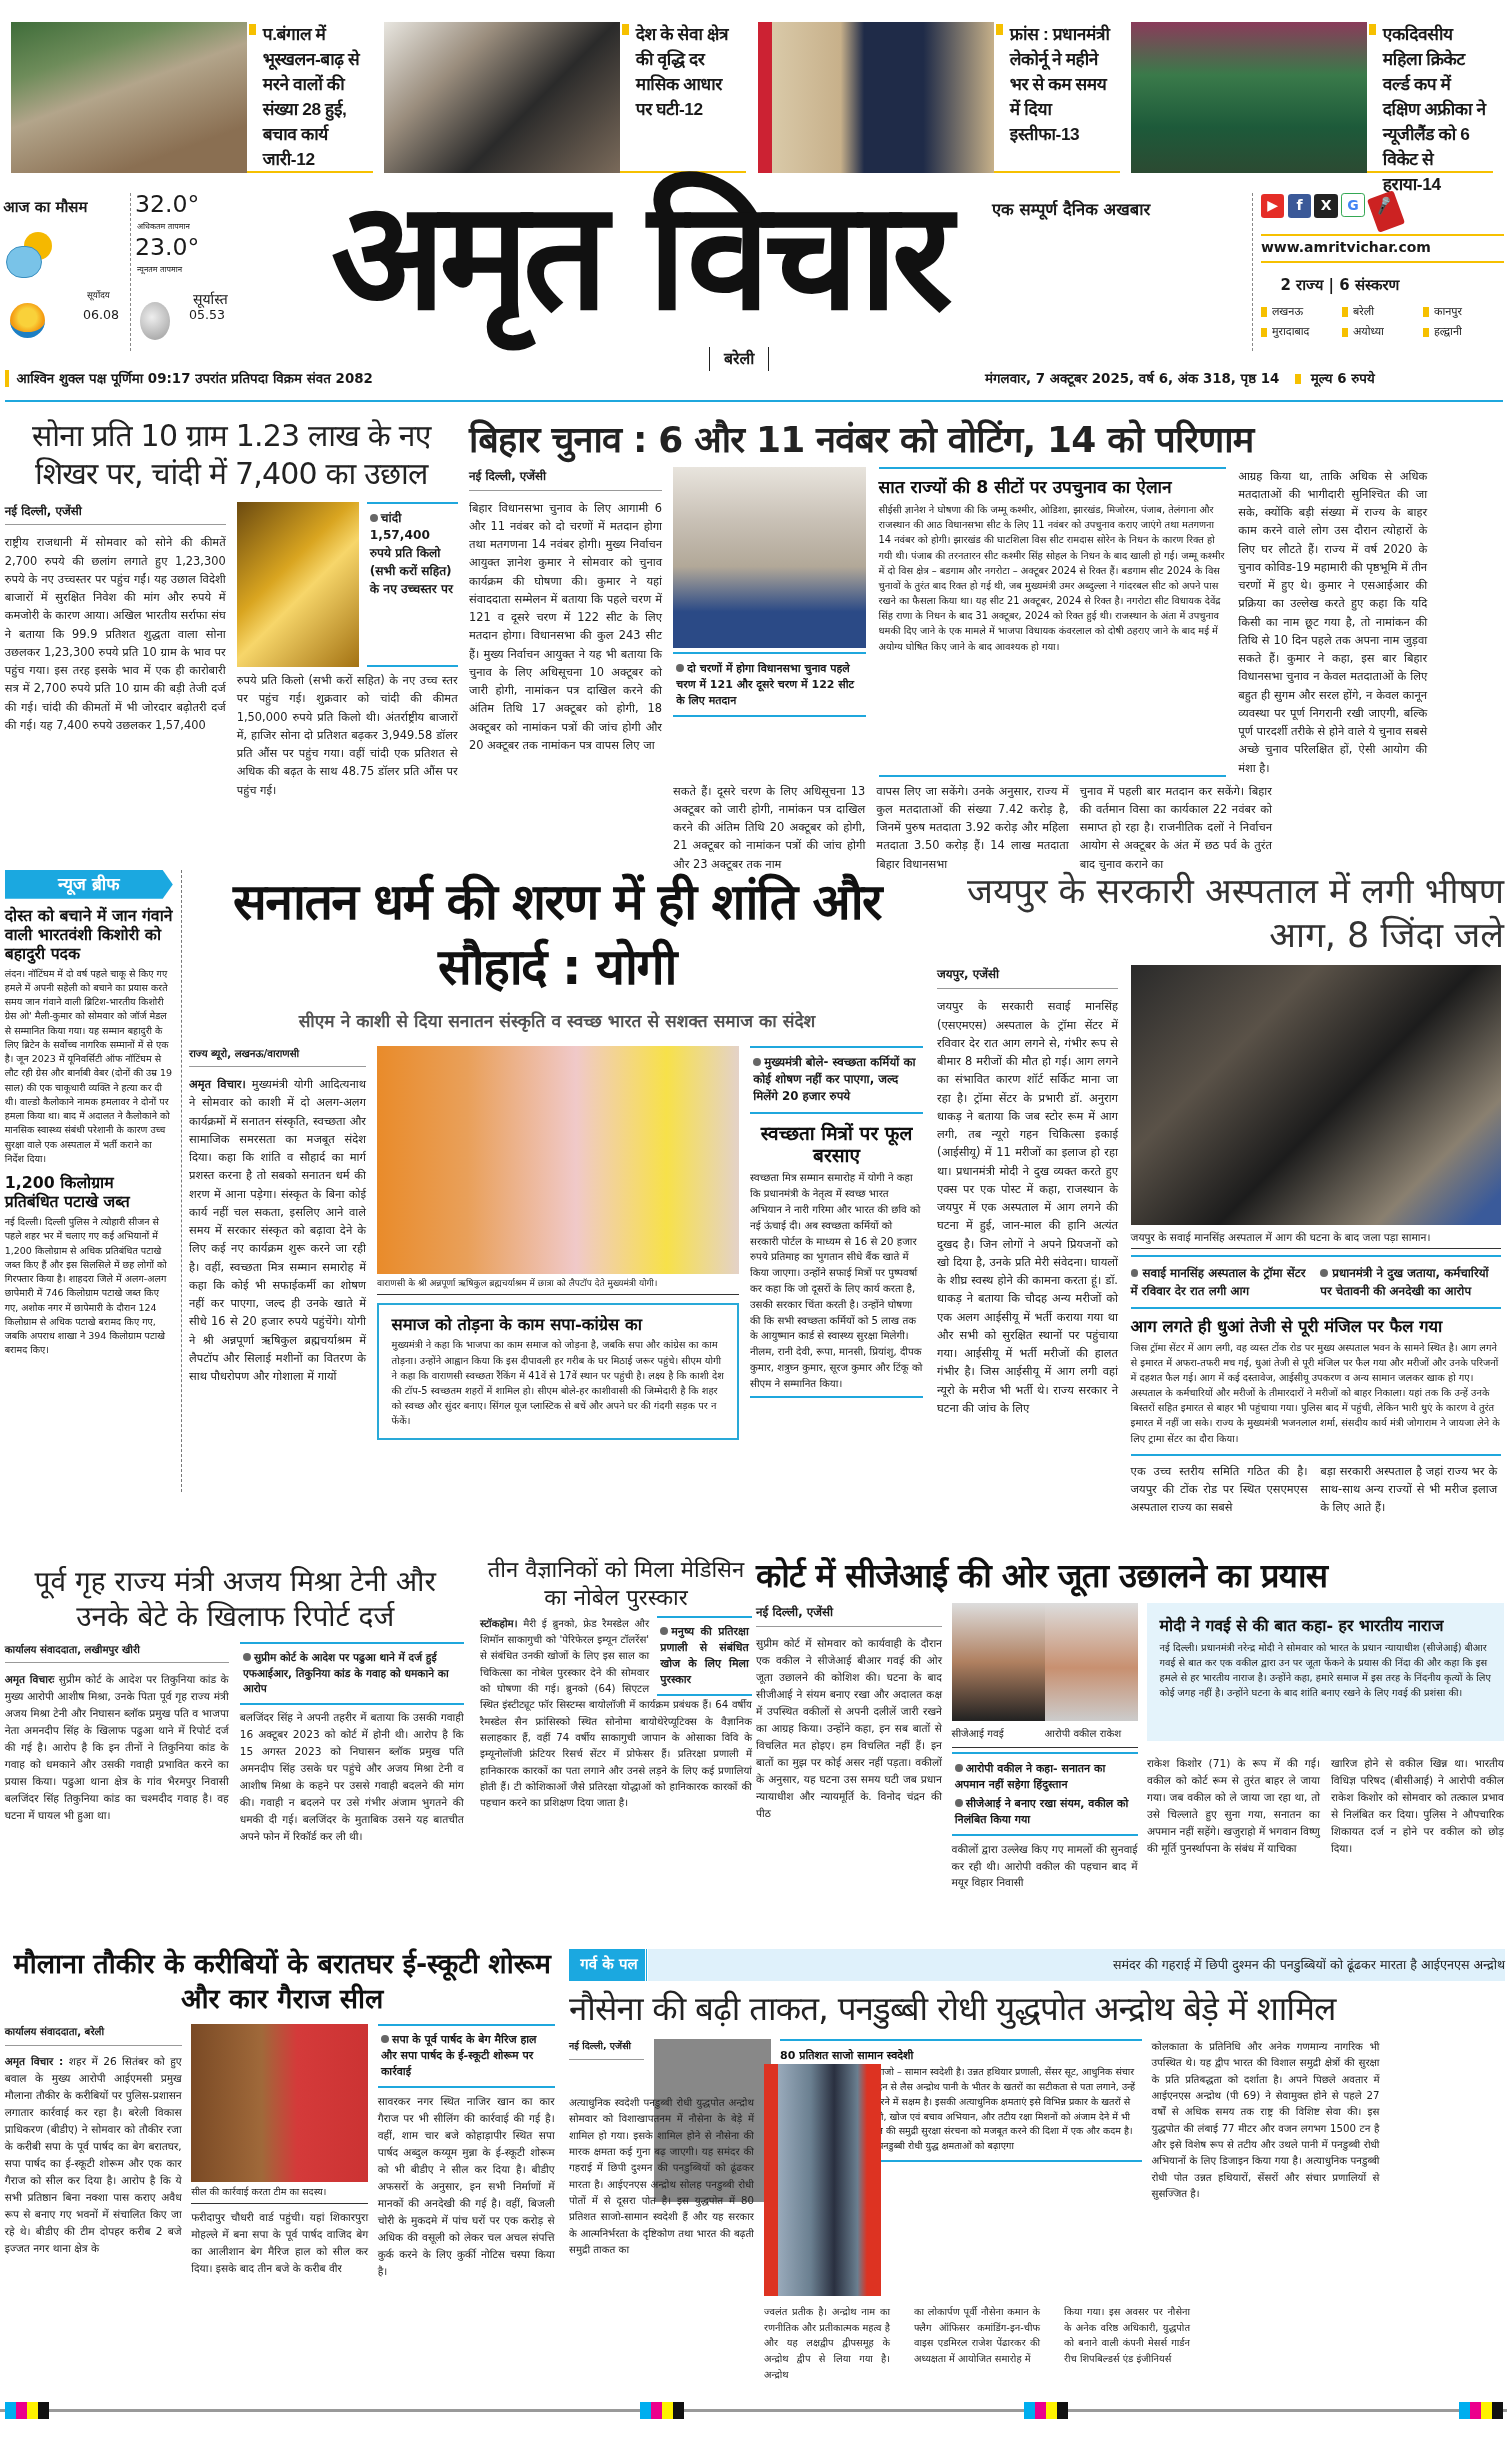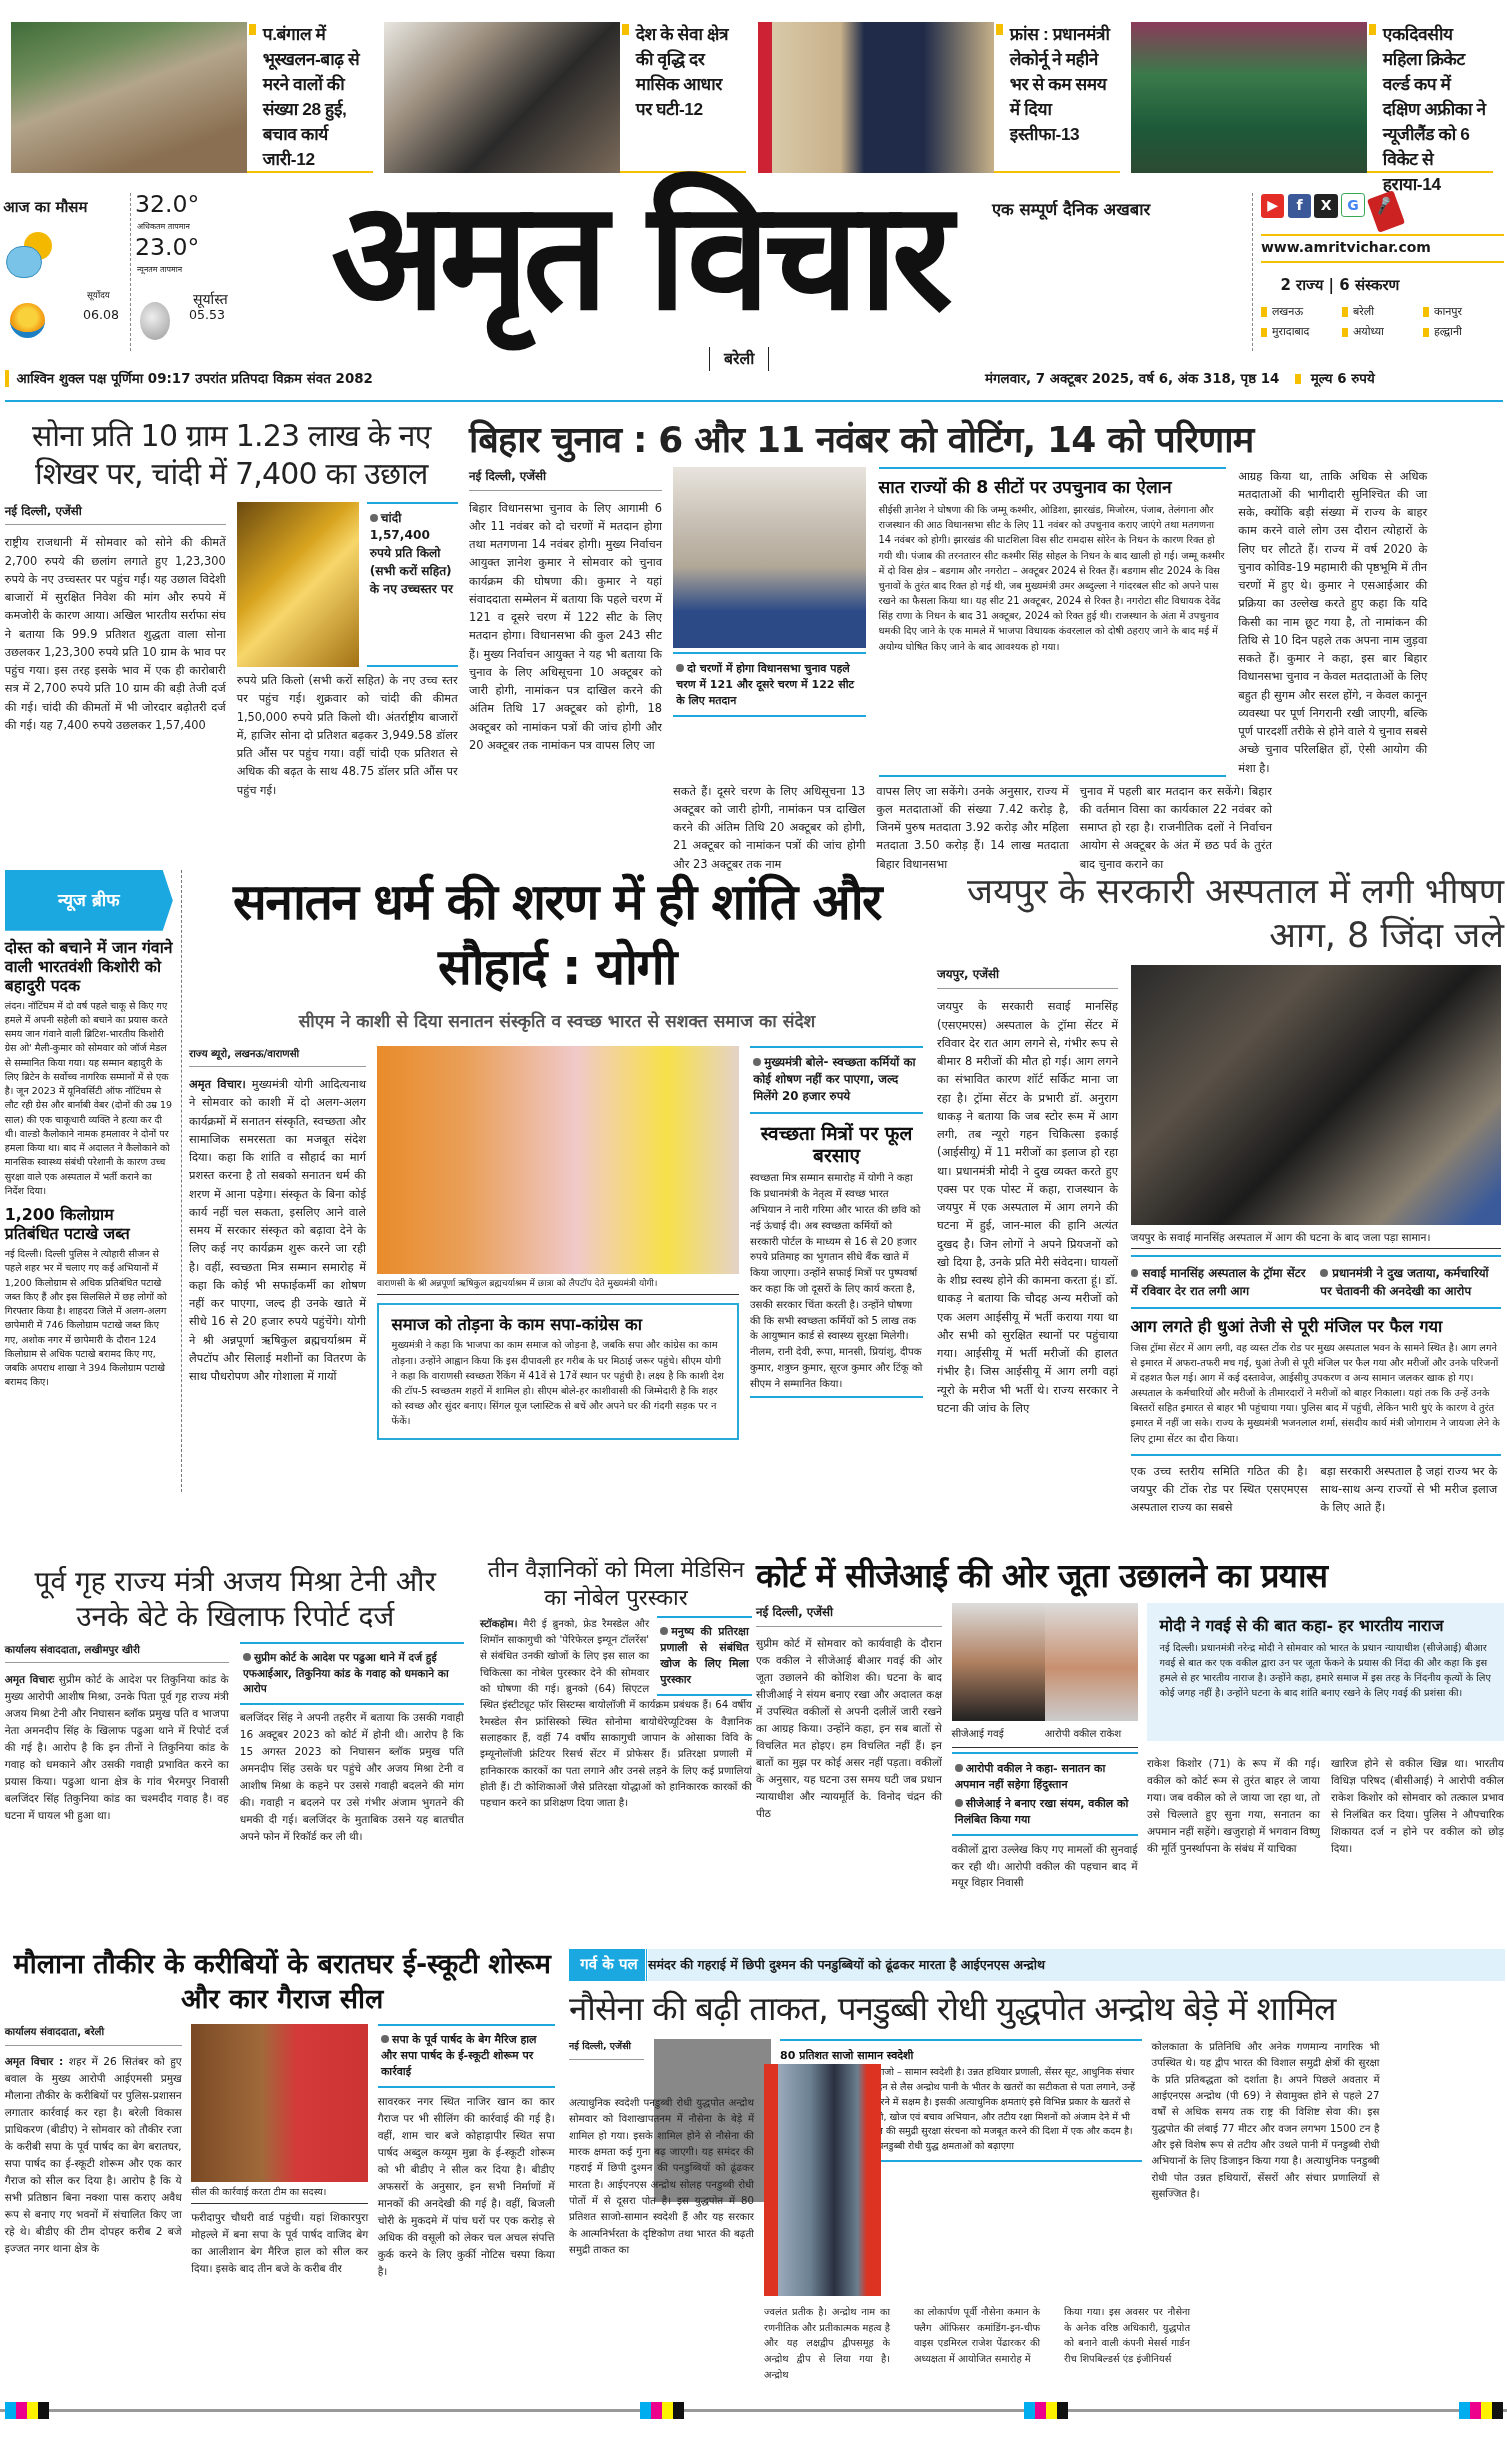--- a/index.html
+++ b/index.html
@@ -13,21 +13,21 @@
 .rule-blue{height:2.4px;background:#1fa7dd}
 .hl{font-family:"DejaVu Sans",sans-serif;font-weight:bold;line-height:1.2;color:#111}
 .hl-light{font-family:"DejaVu Sans",sans-serif;font-weight:normal;line-height:1.25;color:#222}
 .byline{font-weight:bold;font-size:11.8px;border-bottom:0.8px solid #999;padding-bottom:4.7px;margin-bottom:7.9px}
 .body{font-size:11.4px;line-height:1.6;text-align:justify;color:#222}
 .hi-box{border-top:2.4px solid #1fa7dd;border-bottom:2.4px solid #1fa7dd;padding:6.3px 3.2px;font-weight:bold;font-size:12.2px;line-height:1.45}
 .hi-box .b{display:inline-block;width:7.9px;height:7.9px;border-radius:50%;background:#666;margin-right:3.2px}
 .photo{background:#888}
 .caption{font-size:10.6px;color:#222;padding:3.2px 0;border-bottom:0.8px solid #333}
 .sidebar-box{border:2.4px solid #29a9d8;padding:9.5px 12.6px}
-.brief-tag{background:#1ba8e0;color:#fff;font-weight:bold;font-size:17.3px;text-align:center;padding:17px 0;clip-path:polygon(0 0,94% 0,100% 50%,94% 100%,0 100%)}
+.brief-tag{background:#1ba8e0;color:#fff;font-weight:bold;font-size:17.3px;text-align:center;padding:1px 0;clip-path:polygon(0 0,94% 0,100% 50%,94% 100%,0 100%)}
 .cmyk{display:flex;gap:0}
 .cmyk span{width:11px;height:17.3px;display:inline-block}
 .social span{display:inline-block;width:23.6px;height:23.6px;border-radius:3.2px;color:#fff;text-align:center;font-weight:bold;line-height:23.6px;font-size:14px;margin-right:3.2px}
 .yellow-sq{display:inline-block;width:6.3px;height:9.5px;background:#f6c000;margin-right:4.7px;vertical-align:middle}
 </style>
 </head>
 <body>
 
 <div class="teaser" style="left:11px">
   <div class="img" style="background:linear-gradient(160deg,#3f6d3a 0,#6e8c5a 25%,#b3a58b 45%,#8a6f52 80%)"></div>
@@ -273,21 +273,21 @@
     <div style="width:177px">
       <div class="hi-box" style="font-size:11px"><i class="b"></i><span>सपा के पूर्व पार्षद के बेग मैरिज हाल और सपा पार्षद के ई-स्कूटी शोरूम पर कार्रवाई</span></div>
       <div class="body" style="font-size:10.6px;margin-top:4.7px">सावरकर नगर स्थित नाजिर खान का कार गैराज पर भी सीलिंग की कार्रवाई की गई है। वहीं, शाम चार बजे कोहाड़ापीर स्थित सपा पार्षद अब्दुल कय्यूम मुन्ना के ई-स्कूटी शोरूम को भी बीडीए ने सील कर दिया है। बीडीए अफसरों के अनुसार, इन सभी निर्माणों में मानकों की अनदेखी की गई है। वहीं, बिजली चोरी के मुकदमे में पांच घरों पर एक करोड़ से अधिक की वसूली को लेकर चल अचल संपत्ति कुर्क करने के लिए कुर्की नोटिस चस्पा किया है।</div>
     </div>
   </div>
 </div>
 
 <div class="abs" style="left:569px;top:1949px;width:936px">
   <div style="display:flex;height:31.5px;background:#dff1fb">
     <div style="width:79px;background:#1ba8e0;color:#fff;font-weight:bold;font-size:15px;text-align:center;line-height:31.5px;border-left:4.7px solid #1ba8e0;border-right:3.2px double #fff">गर्व के पल</div>
-    <div style="flex:1;text-align:left;font-weight:bold;font-size:12.6px;line-height:31.5px">समंदर की गहराई में छिपी दुश्मन की पनडुब्बियों को ढूंढकर मारता है आईएनएस अन्द्रोथ</div>
+    <div style="flex:1;text-align:right;font-weight:normal;font-size:12.6px;line-height:31.5px">समंदर की गहराई में छिपी दुश्मन की पनडुब्बियों को ढूंढकर मारता है आईएनएस अन्द्रोथ</div>
   </div>
   <div class="hl-light" style="font-size:33px;margin-top:7.9px;letter-spacing:-0.8px">नौसेना की बढ़ी ताकत, पनडुब्बी रोधी युद्धपोत अन्द्रोथ बेड़े में शामिल</div>
   <div style="display:flex;gap:9.5px;margin-top:9.5px">
     <div style="width:75px">
       <div class="byline" style="font-size:9.5px">नई दिल्ली, एजेंसी</div>
     </div>
     <div style="width:117px" class="photo"></div>
     <div style="width:362px">
       <div style="border-top:2.4px solid #1fa7dd;padding-top:7.9px" class="hl">80 प्रतिशत साजो सामान स्वदेशी</div>
       <div style="font-size:9.5px;line-height:1.55;margin-top:3.2px;border-bottom:2.4px solid #1fa7dd;padding-bottom:6.3px">इस युद्धपोत में 80 प्रतिशत साजो – सामान स्वदेशी है। उन्नत हथियार प्रणाली, सेंसर सूट, आधुनिक संचार प्रणालियों और वाटरजेट प्रणोदन से लैस अन्द्रोथ पानी के भीतर के खतरों का सटीकता से पता लगाने, उन्हें ट्रैक करने और उन्हें बेअसर करने में सक्षम है। इसकी अत्याधुनिक क्षमताएं इसे विभिन्न प्रकार के खतरों से निपटने के लिए समुद्री निगरानी, खोज एवं बचाव अभियान, और तटीय रक्षा मिशनों को अंजाम देने में भी सक्षम बनाती हैं। अन्द्रोथ भारत की समुद्री सुरक्षा संरचना को मजबूत करने की दिशा में एक और कदम है। यह पोत न केवल नौसेना की पनडुब्बी रोधी युद्ध क्षमताओं को बढ़ाएगा</div>

